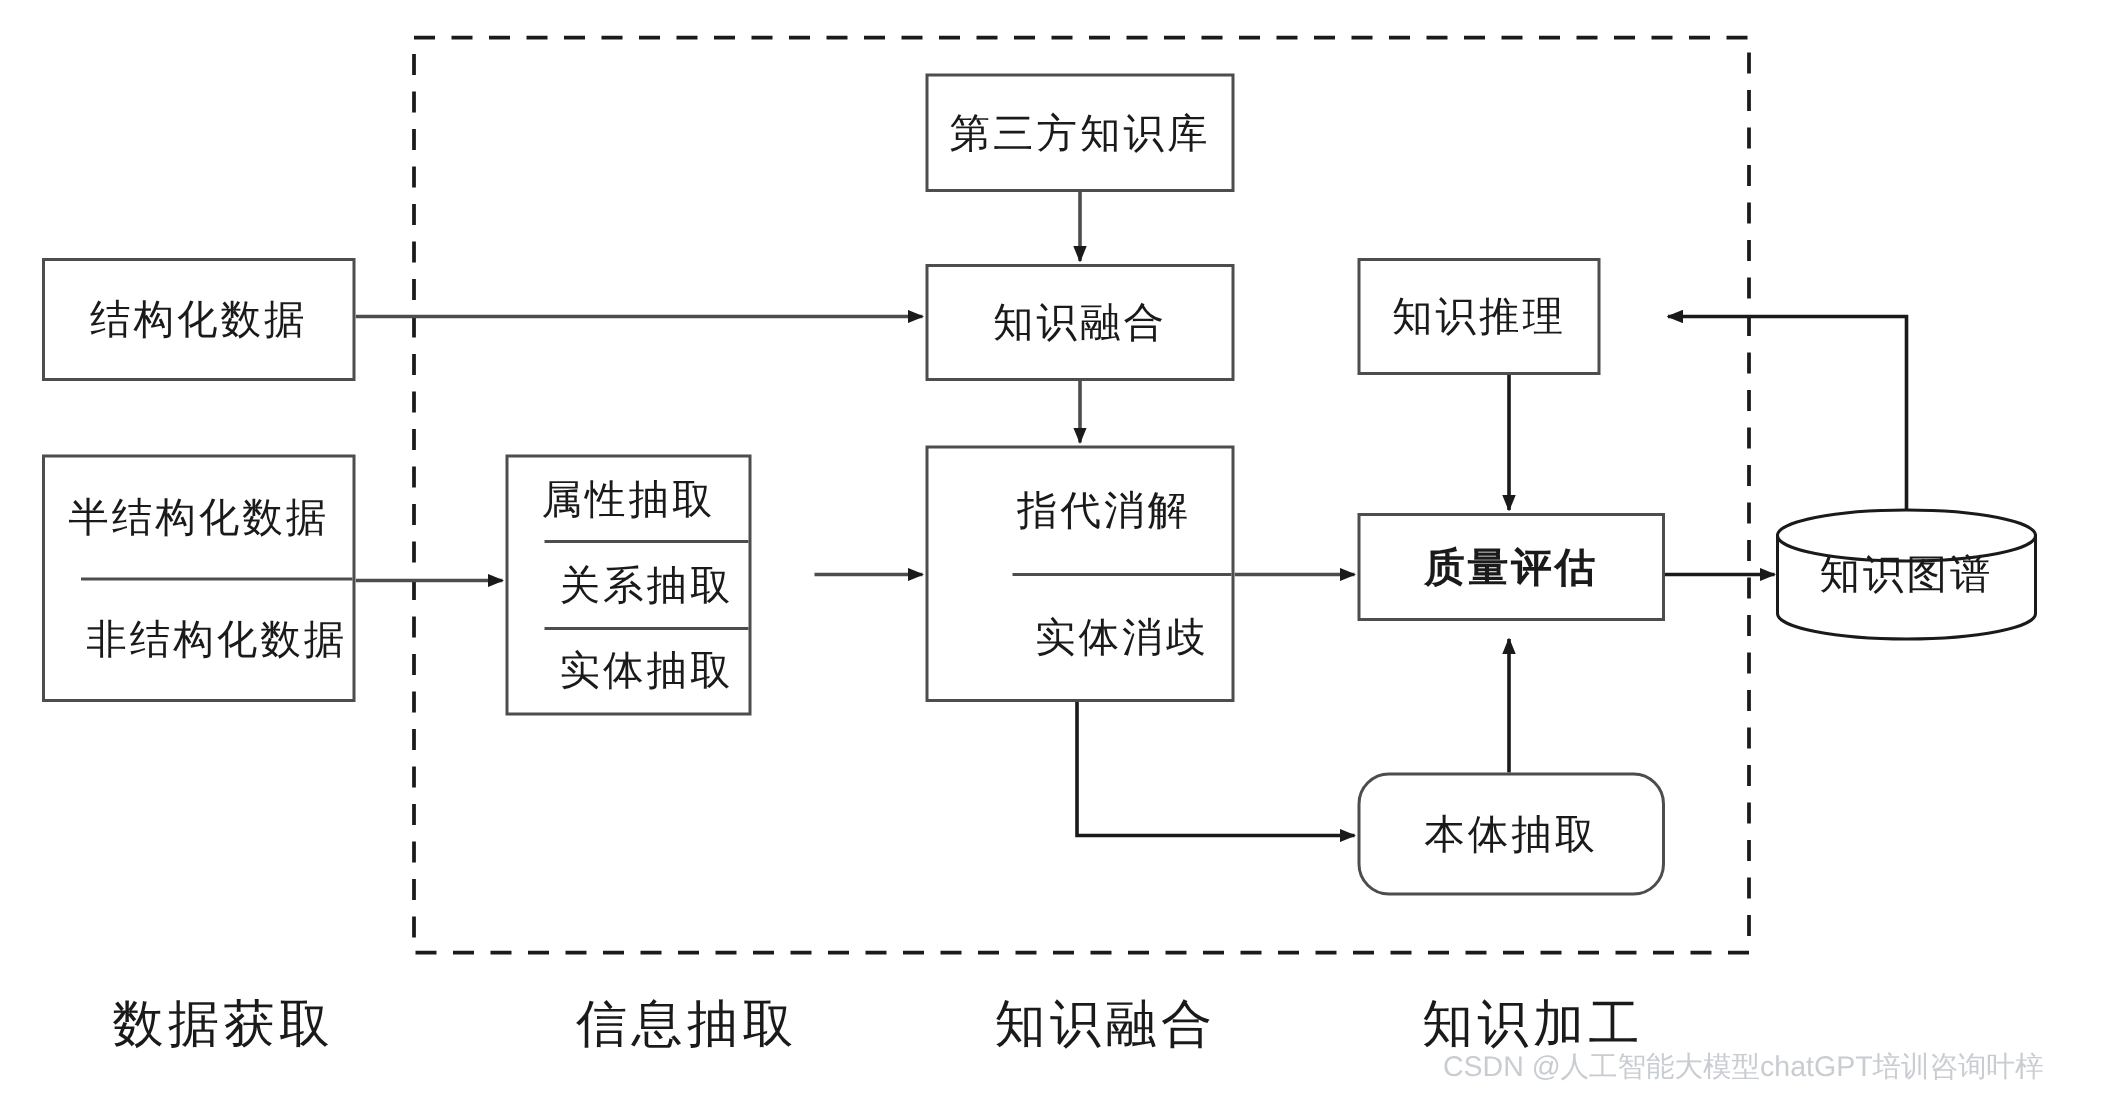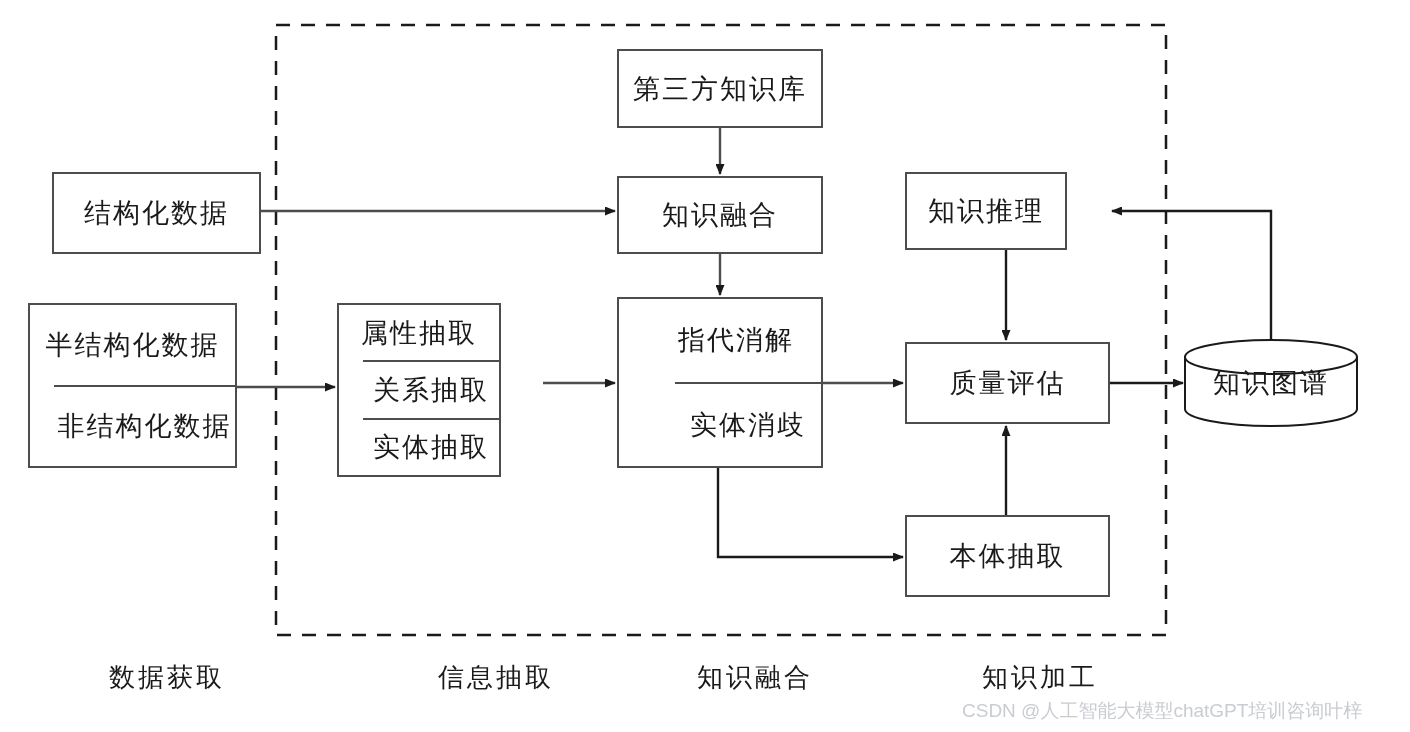--- a/index.html
+++ b/index.html
@@ -44,25 +44,24 @@
     letter-spacing: 2px;
     white-space: nowrap;
   }
   .cell + .cell {
     border-top: 2px solid #4d4d4d;
     margin-left: 24px;
   }
   .stage-label {
     position: absolute;
     color: #1a1a1a;
-    font-size: 26px;
+    font-size: 34px;
     letter-spacing: 3px;
     white-space: nowrap;
     z-index: 2;
-    margin-left: 34px;
   }
   .cyl-label {
     position: absolute;
     display: flex;
     align-items: center;
     justify-content: center;
     color: #1a1a1a;
     font-size: 27px;
     letter-spacing: 2px;
     white-space: nowrap;
@@ -112,21 +111,21 @@
     <line x1="1110" y1="383" x2="1183" y2="383" stroke="#1a1a1a" stroke-width="2.4" marker-end="url(#arrow)"></line>
 
     <path d="M1271,340 L1271,211 L1112,211" fill="none" stroke="#1a1a1a" stroke-width="2.4" marker-end="url(#arrow)"></path>
 
     <g>
       <path d="M1185,357 L1185,409 A86,17 0 0 0 1357,409 L1357,357 Z" fill="#ffffff" stroke="#1a1a1a" stroke-width="2"></path>
       <ellipse cx="1271" cy="357" rx="86" ry="17" fill="#ffffff" stroke="#1a1a1a" stroke-width="2"></ellipse>
     </g>
   </svg>
 
-  <div class="node" style="left:28px; top:172px; width:209px; height:82px;margin-left:24px;">
+  <div class="node" style="left:28px; top:172px; width:209px; height:82px;">
     <div class="cell">结构化数据</div>
   </div>
 
   <div class="node" style="left:28px; top:303px; width:209px; height:165px;">
     <div class="cell">半结构化数据</div>
     <div class="cell">非结构化数据</div>
   </div>
 
   <div class="node" style="left:337px; top:303px; width:164px; height:174px;">
     <div class="cell">属性抽取</div>
@@ -144,33 +143,33 @@
 
   <div class="node" style="left:617px; top:297px; width:206px; height:171px;padding-left:32px;">
     <div class="cell">指代消解</div>
     <div class="cell">实体消歧</div>
   </div>
 
   <div class="node" style="left:905px; top:172px; width:162px; height:78px;">
     <div class="cell">知识推理</div>
   </div>
 
-  <div class="node" style="left:905px; top:342px; width:205px; height:82px;">
+  <div class="node" style="left:905px; top:342px; width:205px; height:72px;font-weight:bold;">
     <div class="cell">质量评估</div>
   </div>
 
-  <div class="node" style="left:905px; top:515px; width:205px; height:82px;">
+  <div class="node" style="left:905px; top:515px; width:205px; height:82px;border-radius:21px;">
     <div class="cell">本体抽取</div>
   </div>
 
   <div class="cyl-label" style="left:1185px; top:353px; width:172px; height:60px;">知识图谱</div>
 
   <div class="stage-label" style="left:75px; top:660px;">数据获取</div>
 
-  <div class="stage-label" style="left:404px; top:660px;">信息抽取</div>
+  <div class="stage-label" style="left:384px; top:660px;">信息抽取</div>
 
   <div class="stage-label" style="left:663px; top:660px;">知识融合</div>
 
   <div class="stage-label" style="left:948px; top:660px;">知识加工</div>
 
   <div class="watermark" style="left:962px; top:698px;">CSDN @人工智能大模型chatGPT培训咨询叶梓</div>
 
 </div>
 
 </body></html>

